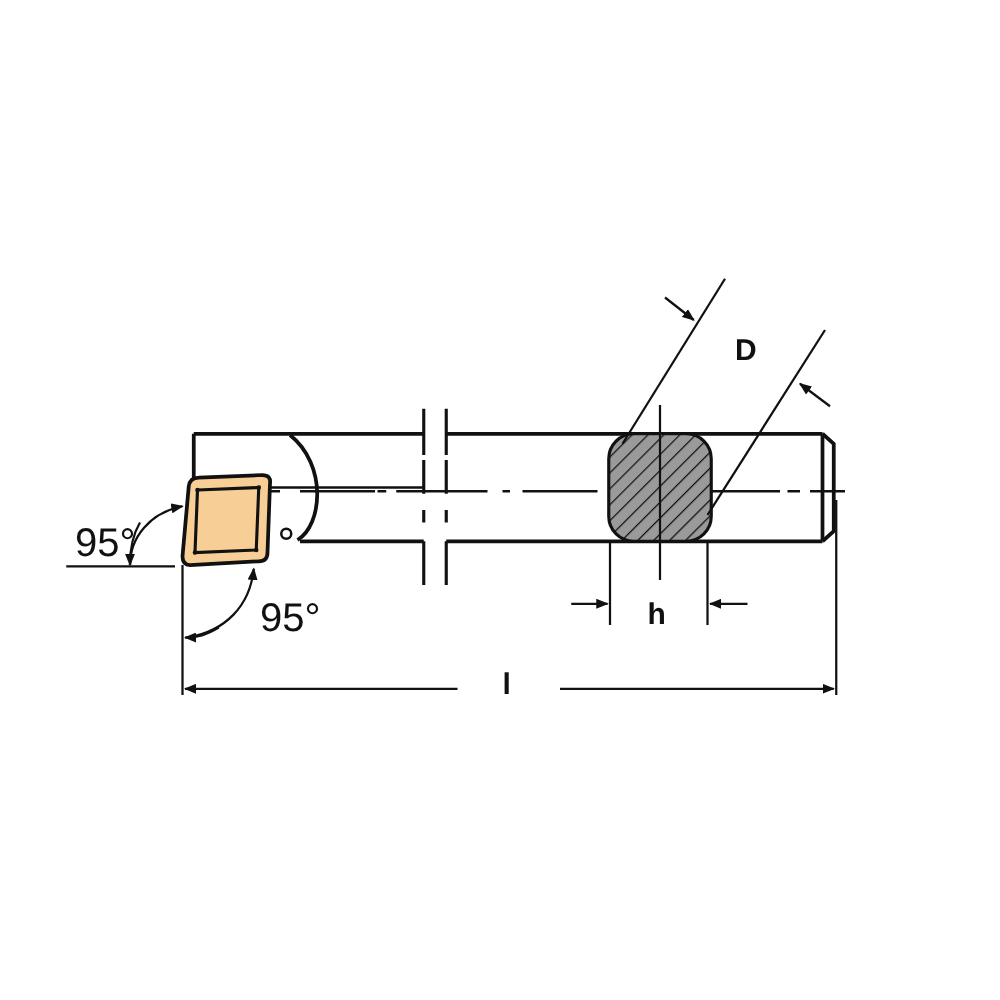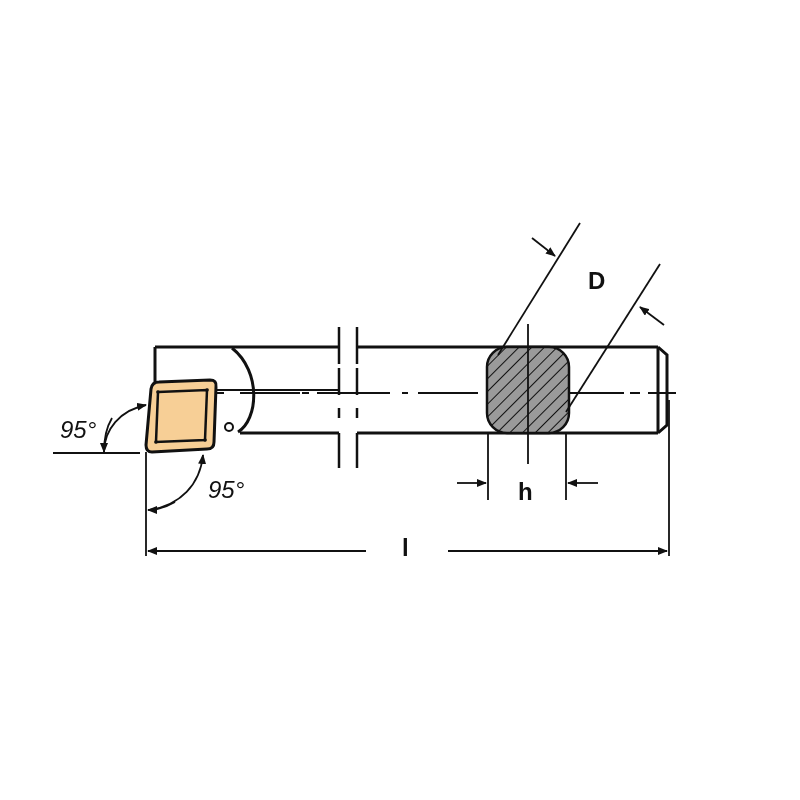--- a/index.html
+++ b/index.html
@@ -1,19 +1,19 @@
 <!DOCTYPE html>
 <html><head>
 <meta charset="utf-8">
 <style>
   html, body { margin:0; padding:0; background:#ffffff; }
   body { width:800px; height:800px; position:relative; overflow:hidden; font-family:"Liberation Sans", sans-serif; }
   svg { position:absolute; left:0; top:0; }
   .lbl { position:absolute; font-family:"Liberation Sans", sans-serif; color:#111; line-height:1; white-space:nowrap; }
-  .lbl.deg { font-size:24px;font-style:italic; }
+  .lbl.deg { font-size:32px; }
   .lbl.var { font-size:24px; font-weight:bold; }
 </style>
 </head>
 <body>
 
 <svg width="800" height="800" viewBox="0 0 800 800">
   <defs>
     <marker id="arr" markerWidth="10" markerHeight="8" refX="9" refY="4" orient="auto" markerUnits="userSpaceOnUse">
       <path d="M0,0 L10,4 L0,8 z" fill="#111"></path>
     </marker>

